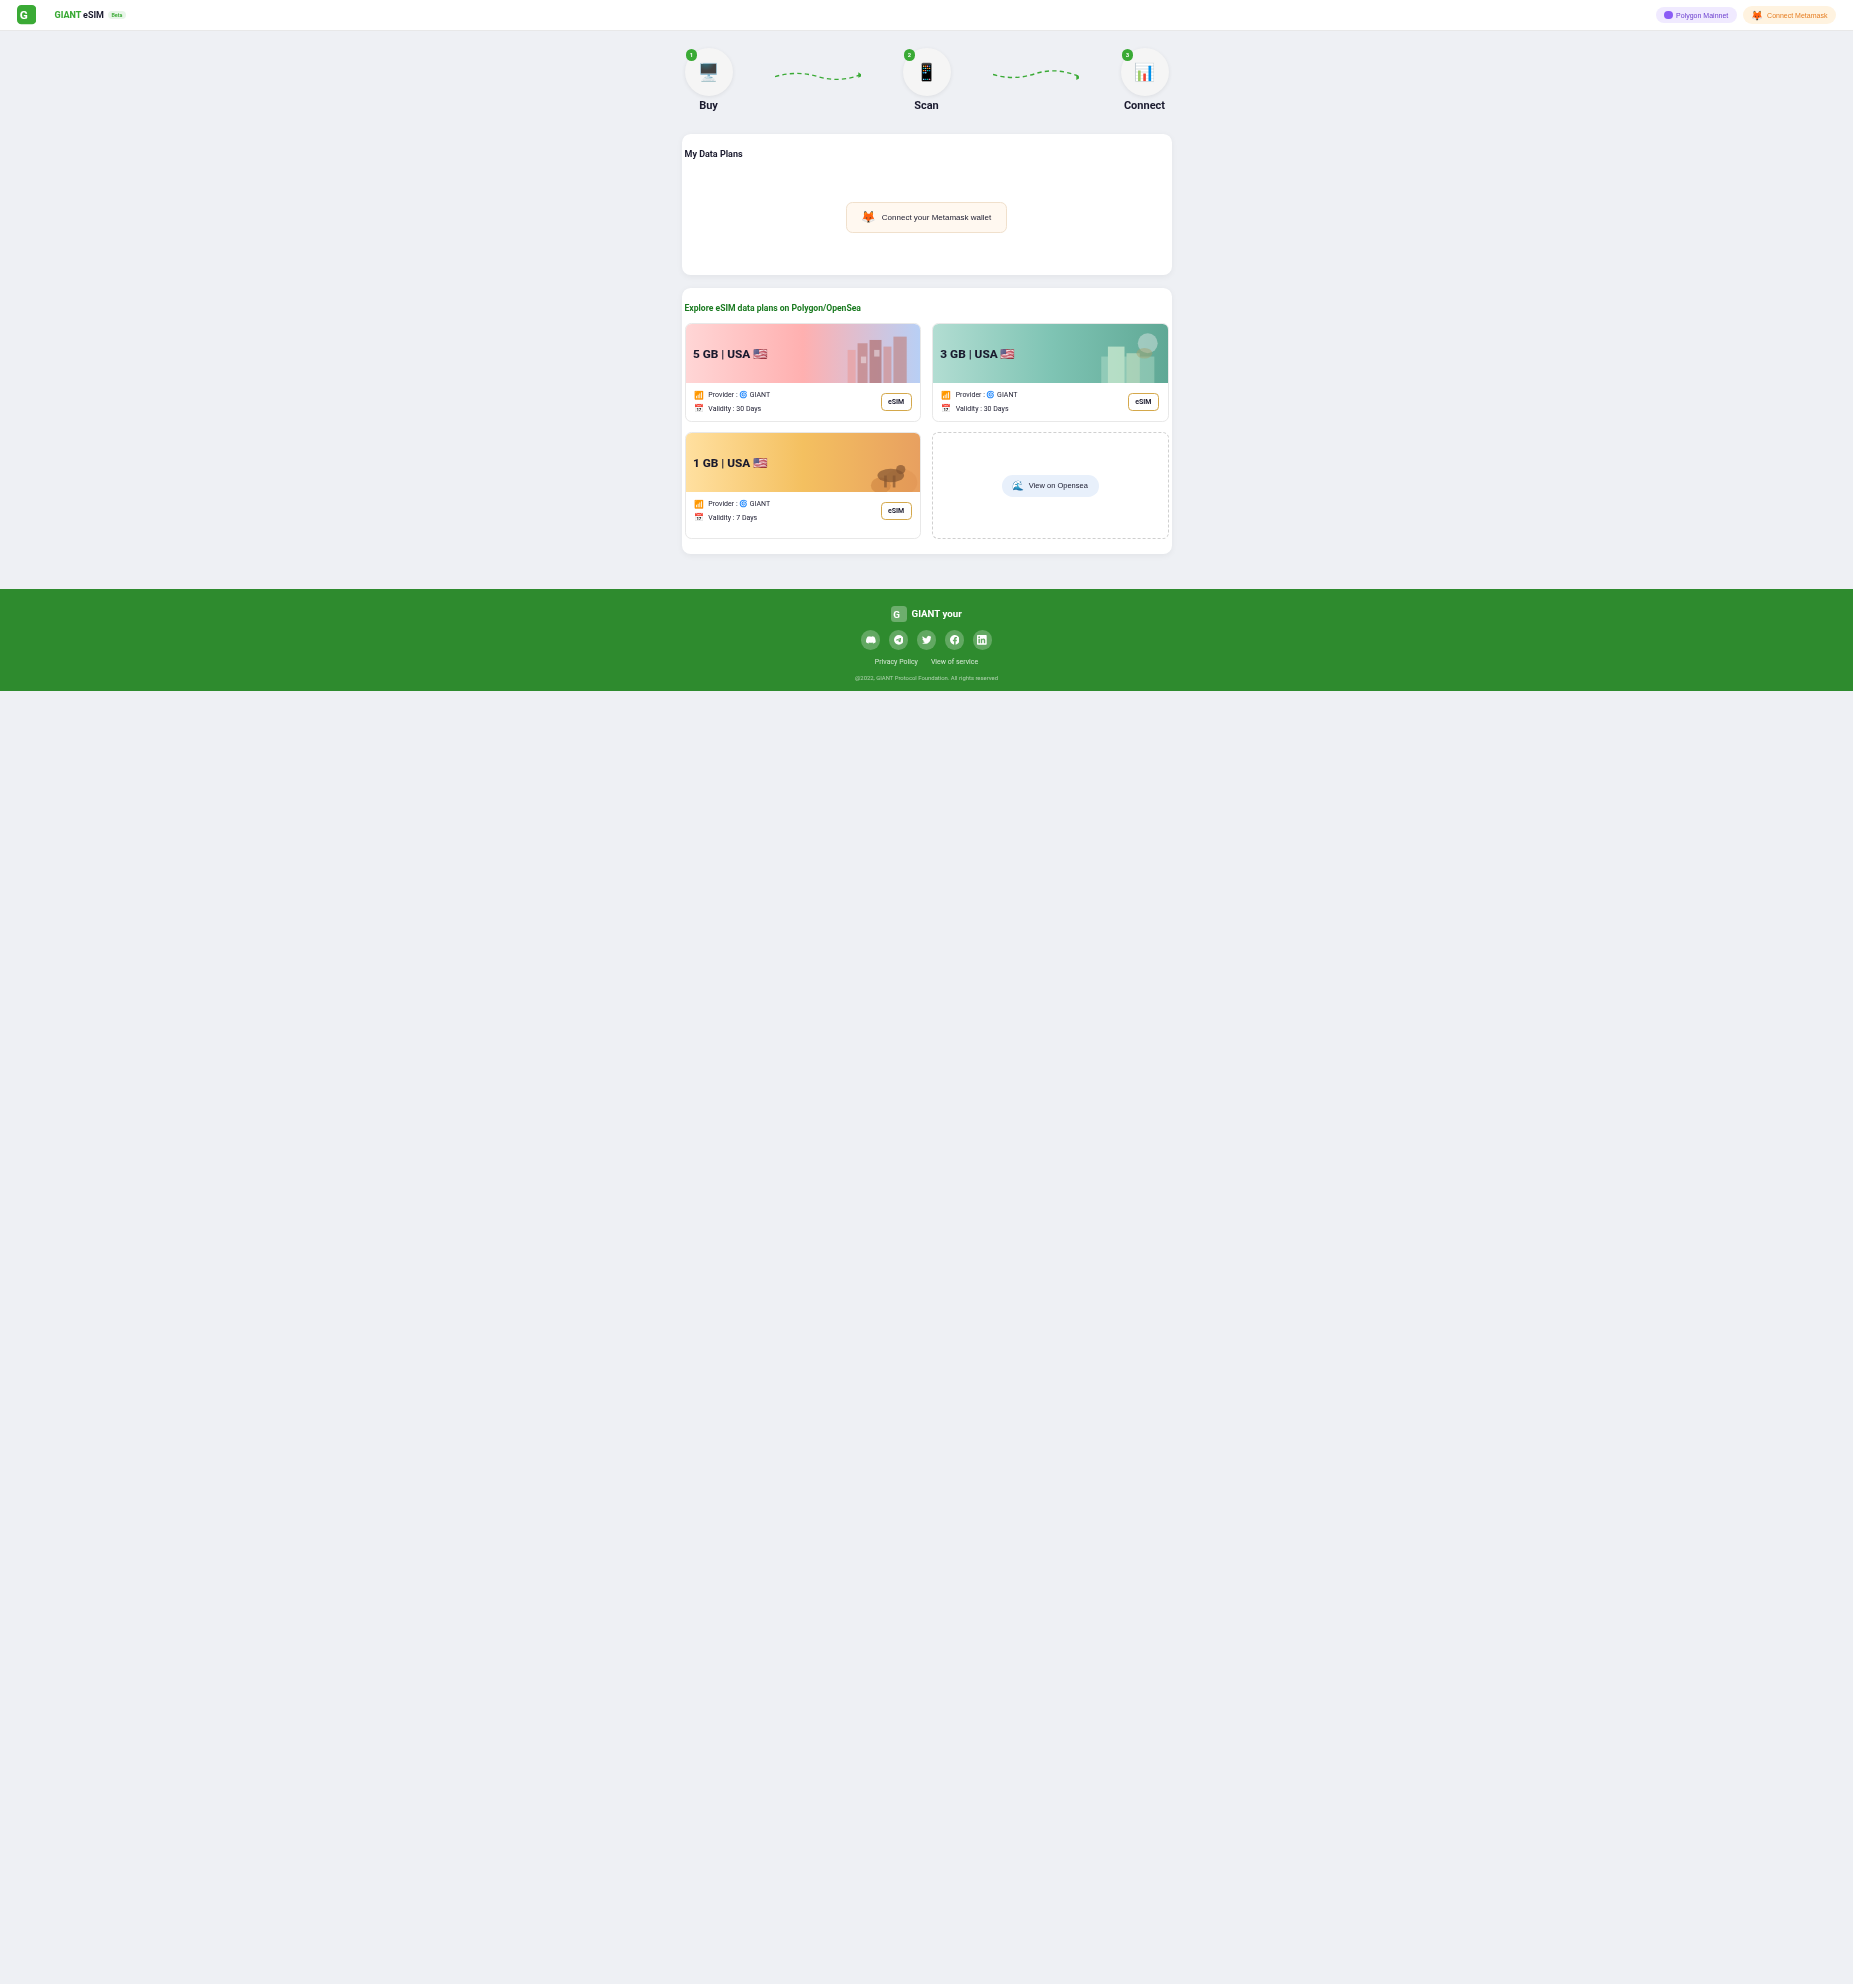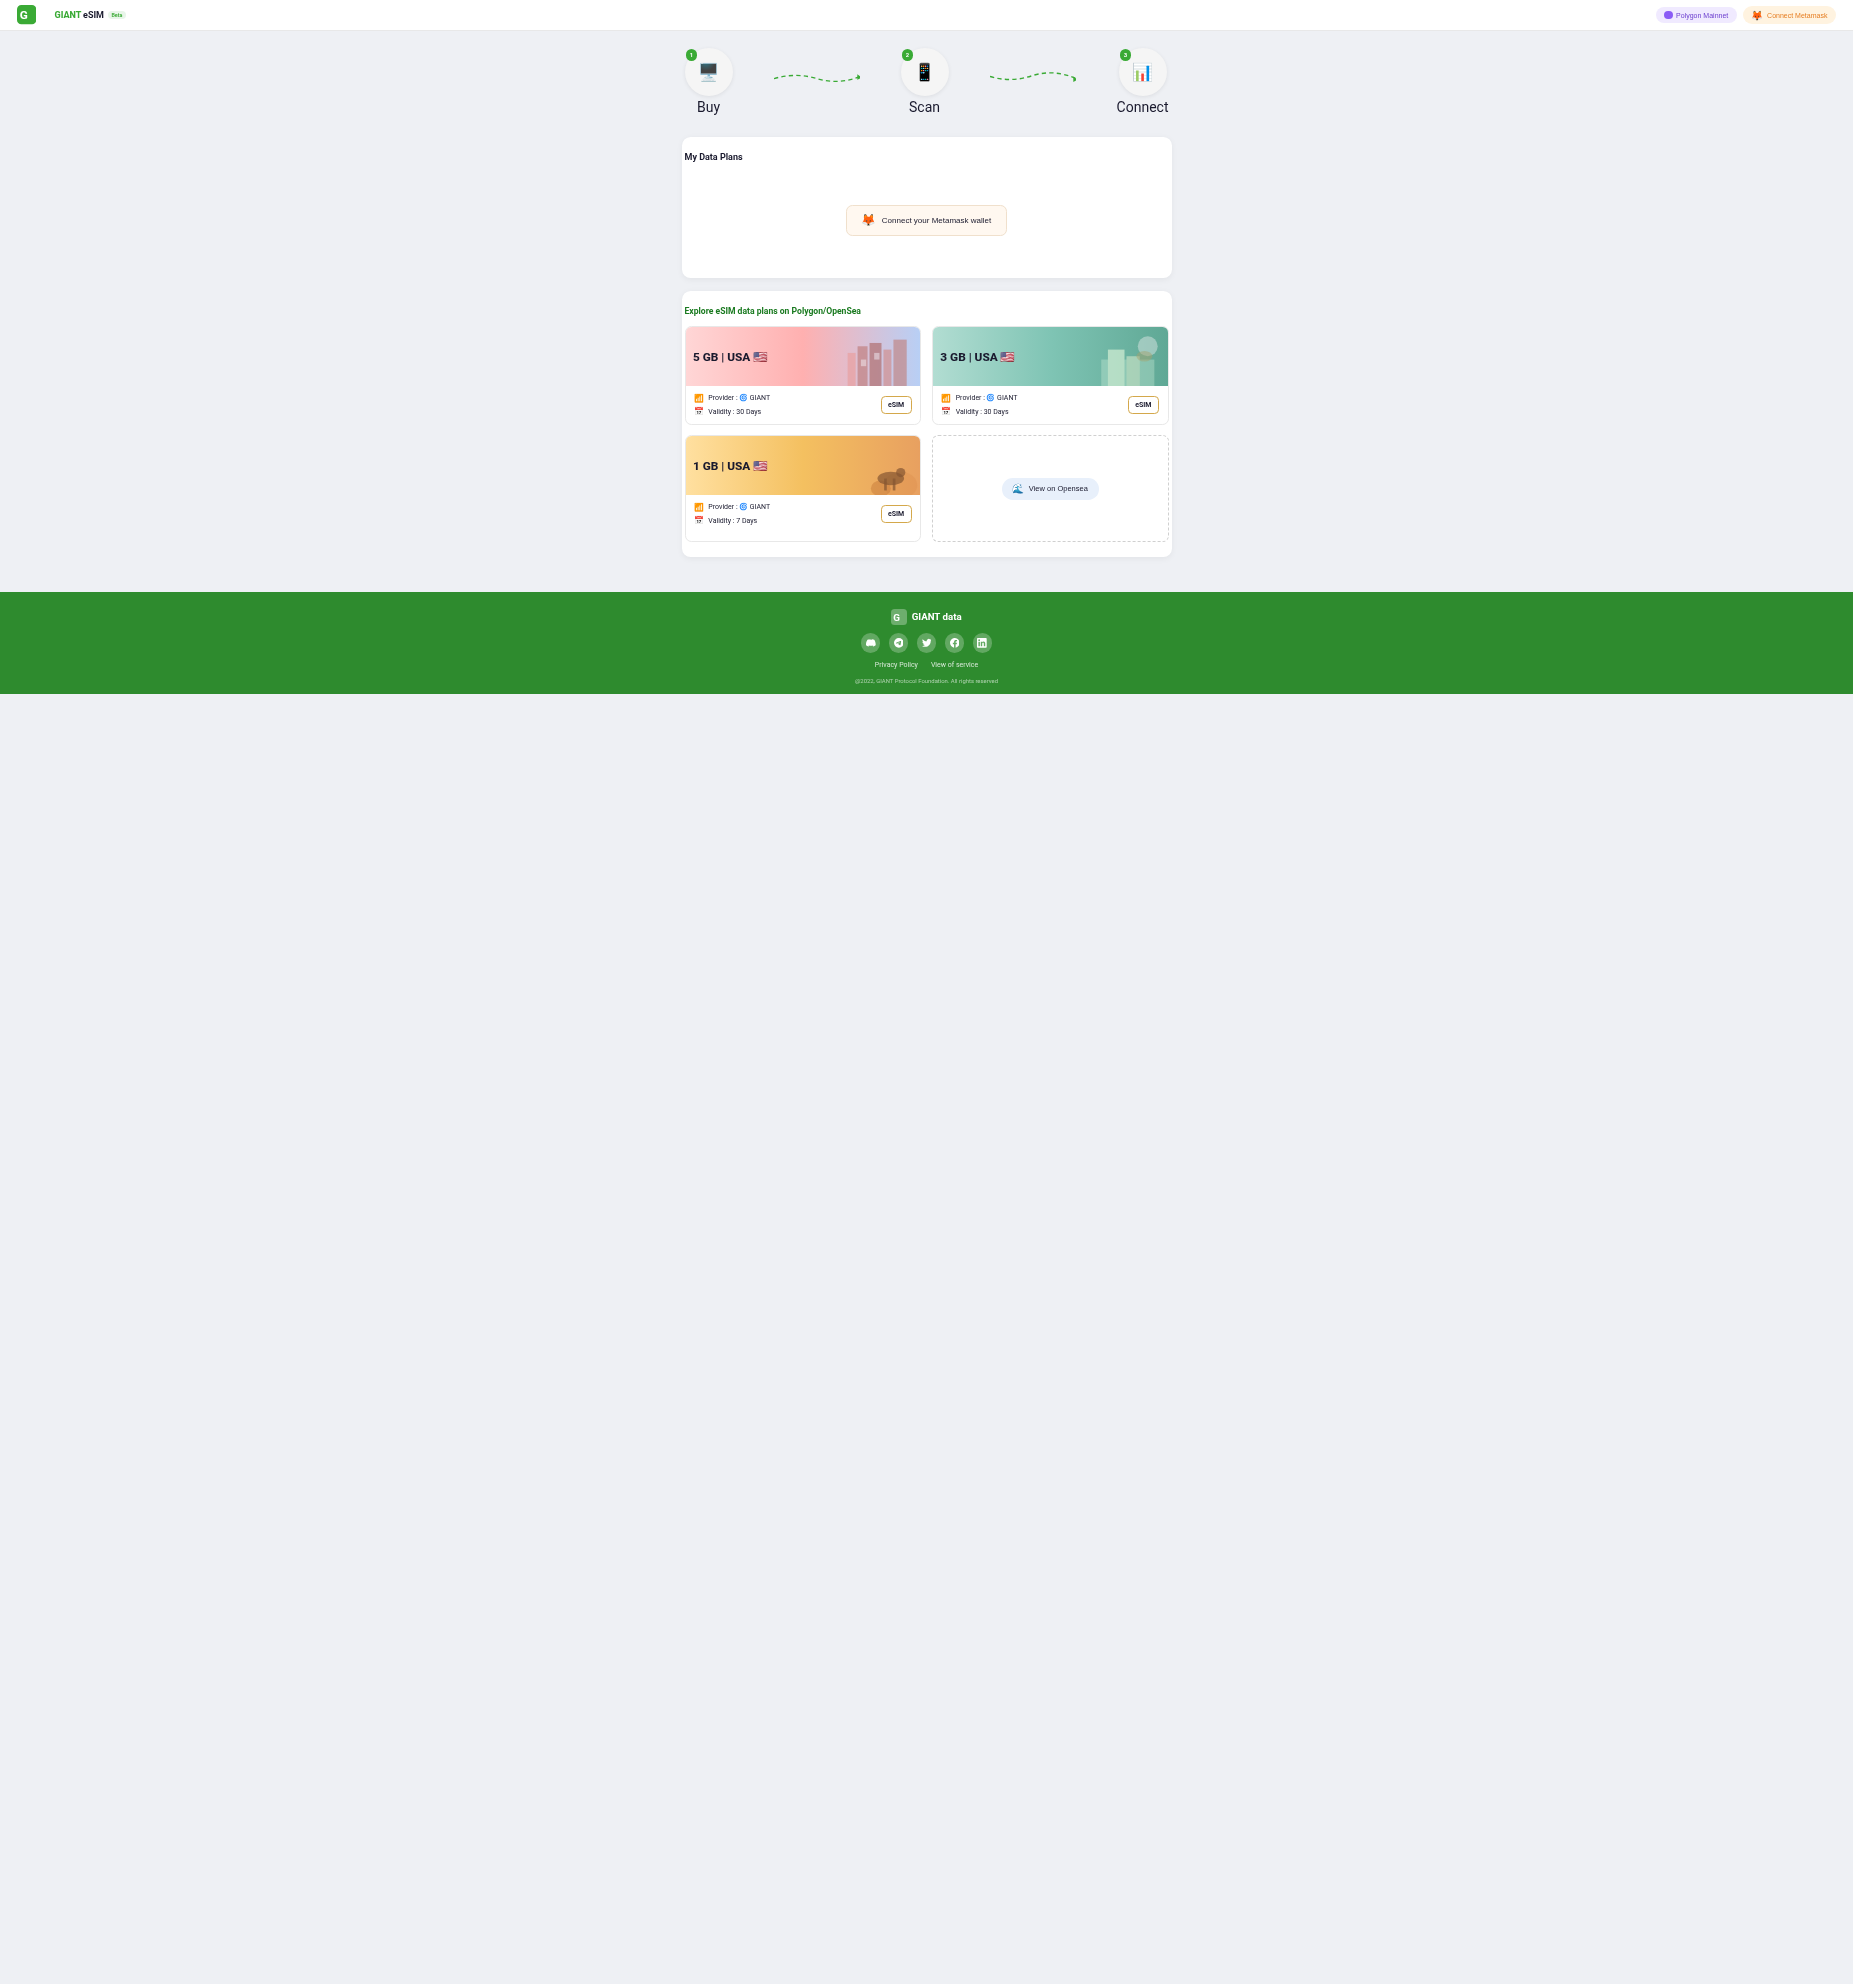--- a/index.html
+++ b/index.html
@@ -113,22 +113,22 @@
       background: #3aaa35;
       color: #fff;
       font-size: 5.9px;
       font-weight: 700;
       display: flex;
       align-items: center;
       justify-content: center;
       z-index: 3;
     }
     .step-label {
-      font-size: 14px;
-      font-weight: 400;
+      font-size: 11px;
+      font-weight: 700;
       color: #1a1a2e;
     }
     .step-dashes {
       flex: 1;
       height: 10.7px;
       display: flex;
       align-items: center;
       justify-content: center;
       position: relative;
       margin: 0 -5.4px;
@@ -514,21 +514,21 @@
 
 </main>
 
 <footer class="footer">
   <div class="footer-inner">
     <div class="footer-logo">
       <svg width="16" height="16" viewBox="0 0 36 36" fill="none" style="font-size:18px">
         <rect width="36" height="36" rx="8" fill="rgba(255,255,255,0.3)"></rect>
         <text x="5" y="26" font-size="22" fill="white" font-weight="bold">G</text>
       </svg>
-      <span>GIANT data</span>
+      <span>GIANT your</span>
     </div>
     <div class="footer-social">
       <div class="social-icon" title="Discord">
 
         <svg width="9.7" height="9.7" viewBox="0 0 24 24" fill="white">
             <path d="M20.317 4.37a19.791 19.791 0 0 0-4.885-1.515.074.074 0 0 0-.079.037c-.21.375-.444.864-.608 1.25a18.27 18.27 0 0 0-5.487 0 12.64 12.64 0 0 0-.617-1.25.077.077 0 0 0-.079-.037A19.736 19.736 0 0 0 3.677 4.37a.07.07 0 0 0-.032.027C.533 9.046-.32 13.58.099 18.057.1 18.08.11 18.102.127 18.116a19.9 19.9 0 0 0 5.993 3.03.078.078 0 0 0 .084-.028c.462-.63.874-1.295 1.226-1.994a.076.076 0 0 0-.041-.106 13.107 13.107 0 0 1-1.872-.892.077.077 0 0 1-.008-.128 10.2 10.2 0 0 0 .372-.292.074.074 0 0 1 .077-.01c3.928 1.793 8.18 1.793 12.062 0a.074.074 0 0 1 .078.01c.12.098.246.198.373.292a.077.077 0 0 1-.006.127 12.299 12.299 0 0 1-1.873.892.077.077 0 0 0-.041.107c.36.698.772 1.362 1.225 1.993a.076.076 0 0 0 .084.028 19.839 19.839 0 0 0 6.002-3.03.077.077 0 0 0 .032-.054c.5-5.177-.838-9.674-3.549-13.66a.061.061 0 0 0-.031-.03z"></path>
           </svg>
       </div>
       <div class="social-icon" title="Telegram">
         <svg width="9.7" height="9.7" viewBox="0 0 24 24" fill="white">

